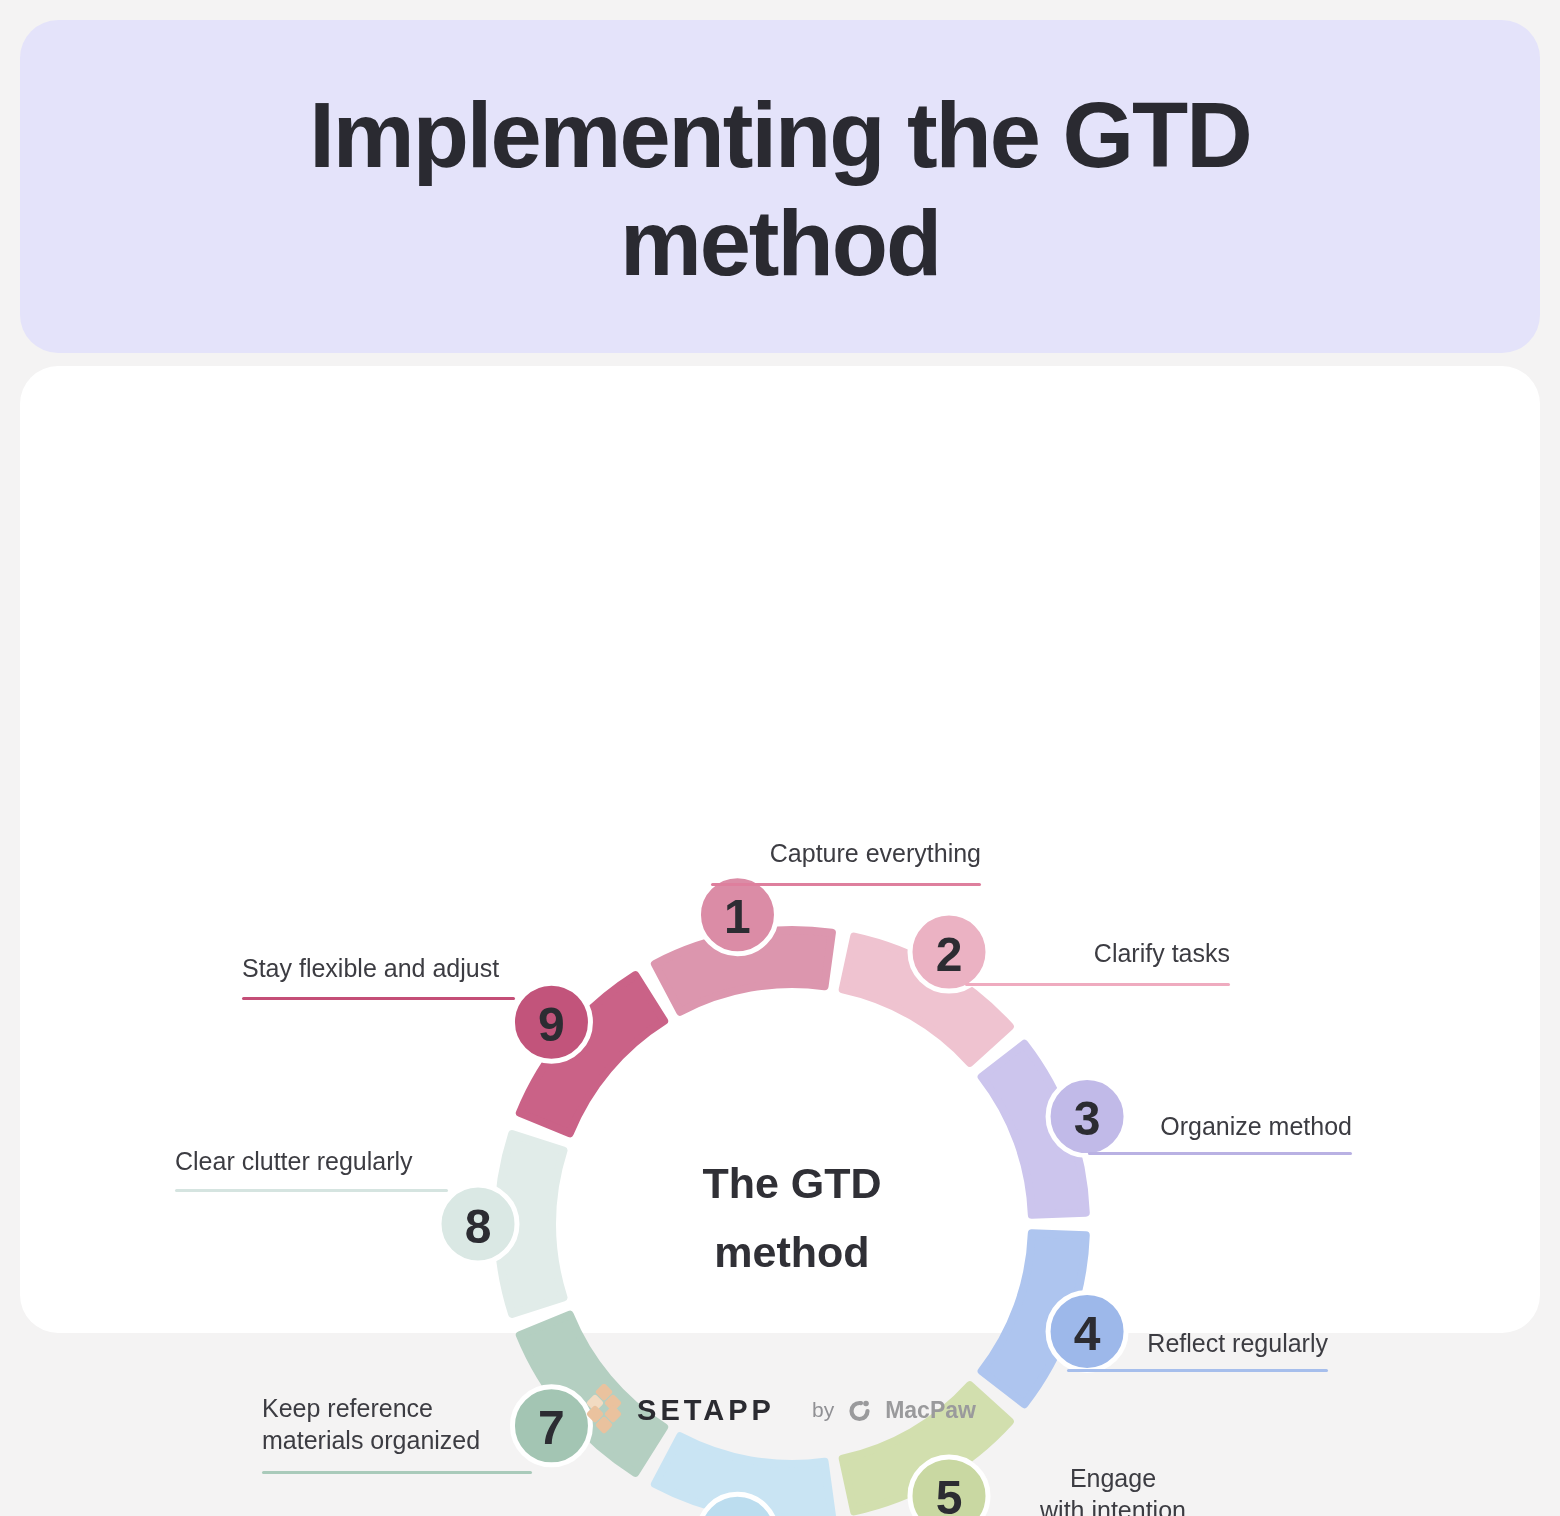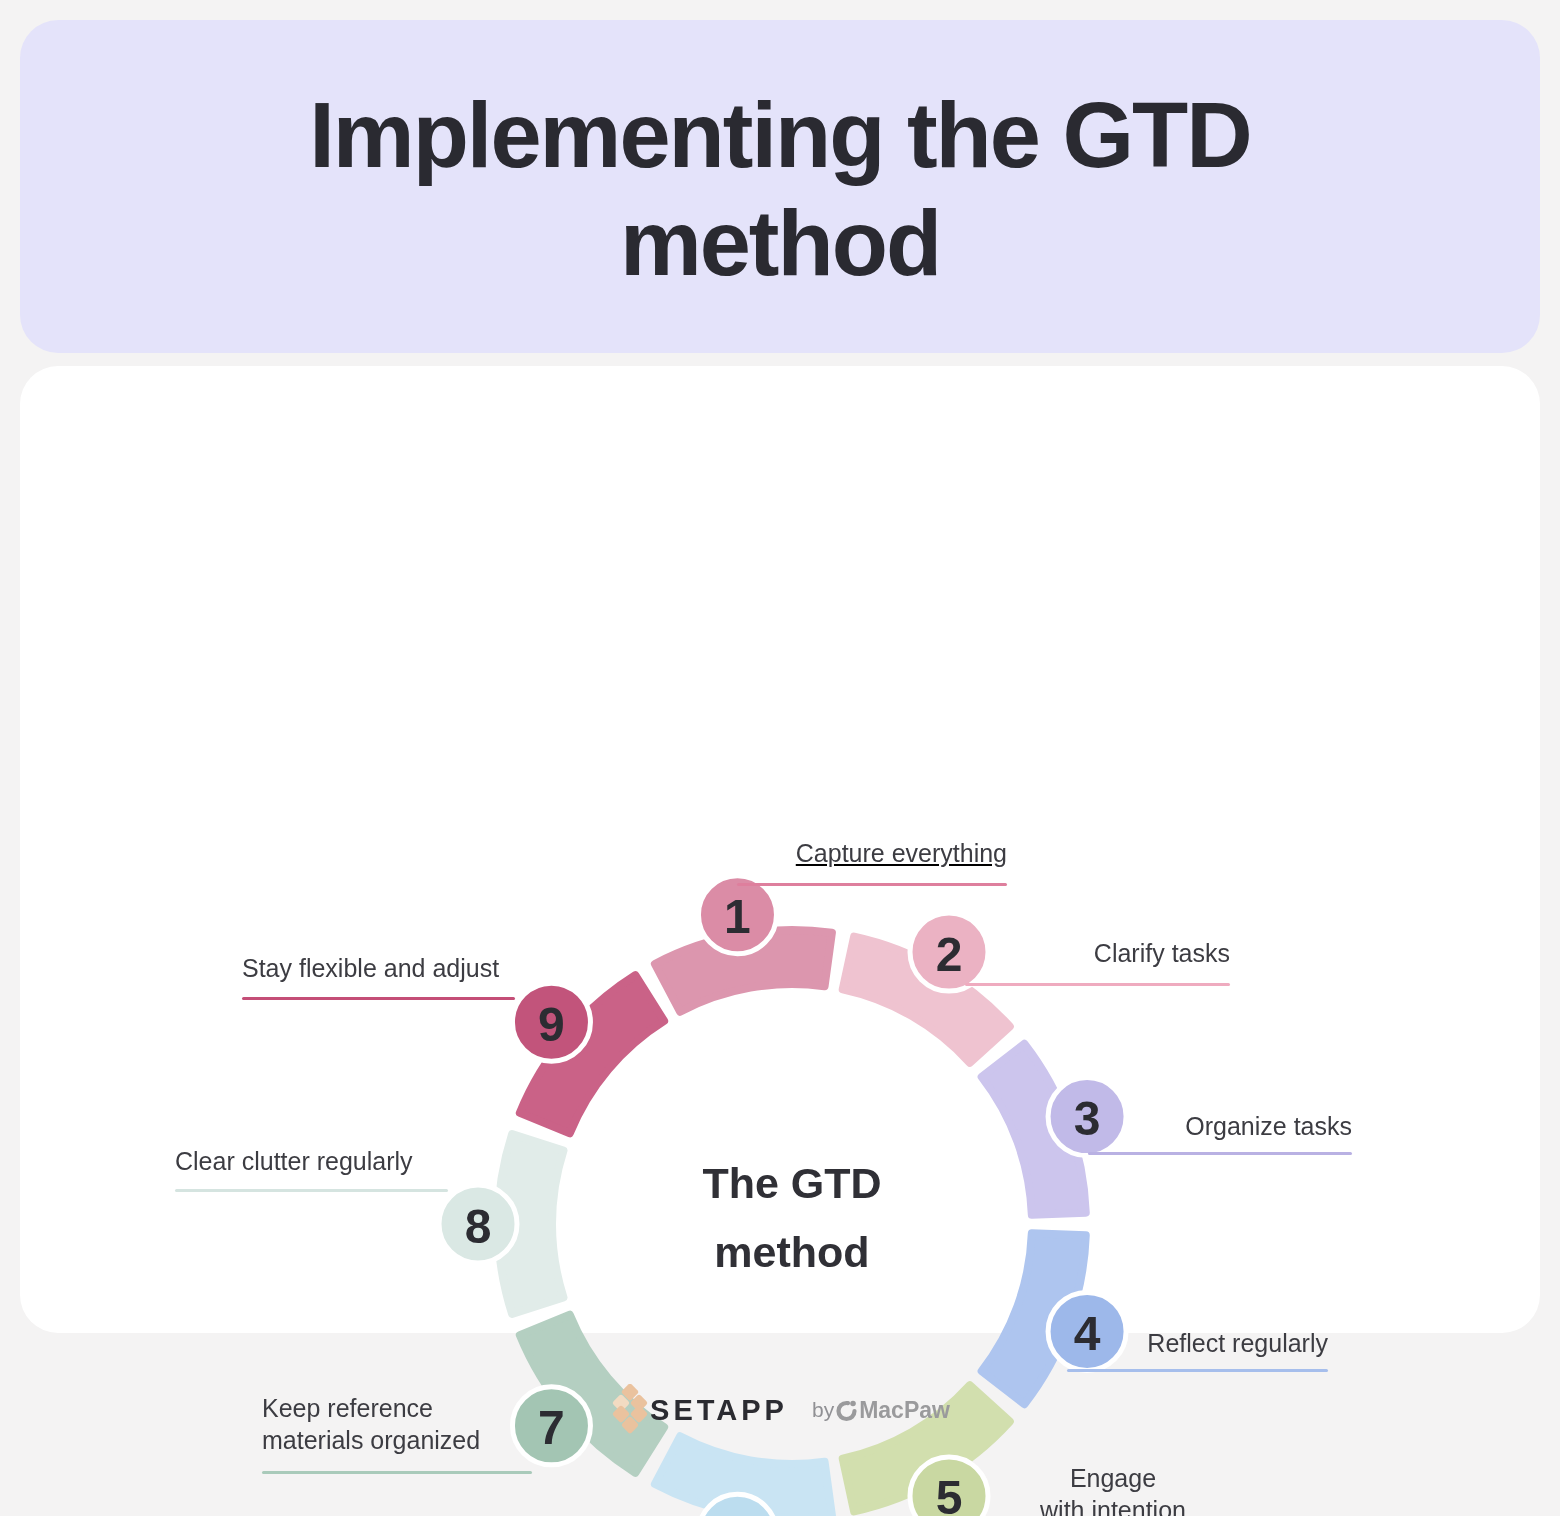--- a/index.html
+++ b/index.html
@@ -34,21 +34,21 @@
     font-size:43px; line-height:69px; font-weight:700; color:#303036;
     text-align:center; white-space:pre-line;
   }
   .step-label { position:absolute; }
   .step-label-text {
     font-size:25px; line-height:32px; font-weight:500; color:#3C3C42;
     white-space:pre-line;
   }
   .step-underline { height:3px; border-radius:2px; width:100%; }
 
-  .lbl-1 { right:533px; top:471px; width:270px;text-decoration:underline; }
+  .lbl-1 { right:559px; top:471px; width:270px; }
   .lbl-1 .step-label-text { text-align:right; }
   .lbl-1 .step-underline { margin-top:14px; }
 
   .lbl-2 { right:310px; top:571px; width:265px; }
   .lbl-2 .step-label-text { text-align:right; }
   .lbl-2 .step-underline { margin-top:14px; }
 
   .lbl-3 { right:188px; top:744px; width:264px; }
   .lbl-3 .step-label-text { text-align:right; }
   .lbl-3 .step-underline { margin-top:10px; }
@@ -64,21 +64,21 @@
   .lbl-7 .step-underline { margin-top:15px; }
 
   .lbl-8 { left:155px; top:779px; width:273px; }
   .lbl-8 .step-underline { margin-top:12px; }
 
   .lbl-9 { left:222px; top:586px; width:273px; }
   .lbl-9 .step-underline { margin-top:13px; }
 
   .footer-row {
     position:absolute; left:0; top:1384px; width:100%;
-    display:flex; align-items:center; justify-content:center; 
+    display:flex; align-items:center; justify-content:center; gap:13px;
   }
   .setapp-name {
     font-size:29px; font-weight:700; letter-spacing:4px; color:#2B2B31;
   }
   .by-label { font-size:21px; font-weight:500; color:#909094; margin-left:24px; }
   .macpaw-name { font-size:23px; font-weight:700; }
 </style>
 </head>
 <body>
 
@@ -126,21 +126,21 @@
 
     <div class="step-label lbl-1">
       <div class="step-label-text">Capture everything</div>
       <div class="step-underline" style="background: rgb(222, 127, 157);"></div>
     </div>
     <div class="step-label lbl-2">
       <div class="step-label-text">Clarify tasks</div>
       <div class="step-underline" style="background: rgb(239, 171, 191);"></div>
     </div>
     <div class="step-label lbl-3">
-      <div class="step-label-text">Organize tasks</div>
+      <div class="step-label-text">Organize method</div>
       <div class="step-underline" style="background: rgb(185, 177, 227);"></div>
     </div>
     <div class="step-label lbl-4">
       <div class="step-label-text">Reflect regularly</div>
       <div class="step-underline" style="background: rgb(166, 190, 236);"></div>
     </div>
     <div class="step-label lbl-5">
       <div class="step-label-text">Engage
 with intention</div>
 

